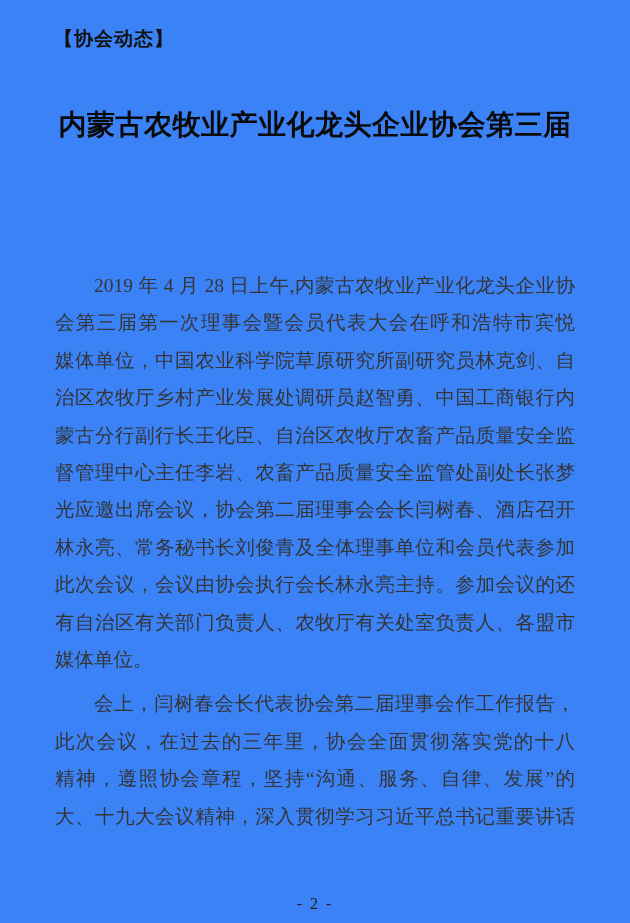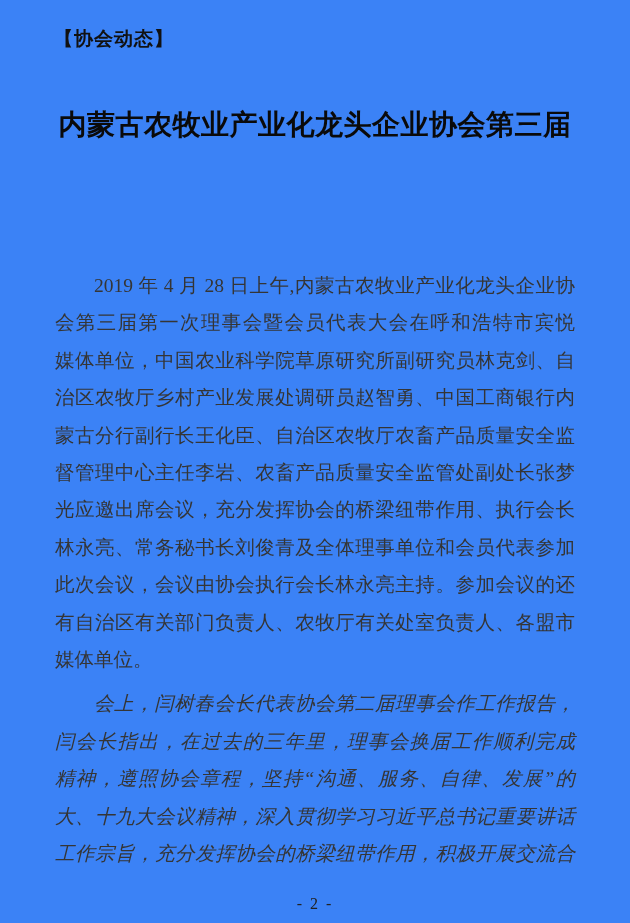--- a/index.html
+++ b/index.html
@@ -46,21 +46,20 @@
     top: 219px;
     left: 55px;
     width: 520px;
     font-size: 19.5px;
     line-height: 37.4px;
     color: #353535;
     margin-top: 48px;
   }
   .paragraph + .paragraph {
     margin-top: 7px;
-    font-style: italic;
   }
   .line {
     width: 520px;
   }
   .line.justify {
     text-align: justify;
     text-align-last: justify;
     -moz-text-align-last: justify;
     text-justify: inter-character;
   }
@@ -89,29 +88,28 @@
   </div>
 
   <div class="article-body">
       <div class="paragraph">
         <div class="line justify indent">2019 年 4 月 28 日上午,内蒙古农牧业产业化龙头企业协</div>
         <div class="line justify">会第三届第一次理事会暨会员代表大会在呼和浩特市宾悦</div>
         <div class="line justify">媒体单位，中国农业科学院草原研究所副研究员林克剑、自</div>
         <div class="line justify">治区农牧厅乡村产业发展处调研员赵智勇、中国工商银行内</div>
         <div class="line justify">蒙古分行副行长王化臣、自治区农牧厅农畜产品质量安全监</div>
         <div class="line justify">督管理中心主任李岩、农畜产品质量安全监管处副处长张梦</div>
-        <div class="line justify">光应邀出席会议，充分发挥协会的桥梁纽带作用、执行会长</div>
+        <div class="line justify">光应邀出席会议，协会第二届理事会会长闫树春、酒店召开</div>
         <div class="line justify">林永亮、常务秘书长刘俊青及全体理事单位和会员代表参加</div>
         <div class="line justify">此次会议，会议由协会执行会长林永亮主持。参加会议的还</div>
         <div class="line justify">有自治区有关部门负责人、农牧厅有关处室负责人、各盟市</div>
         <div class="line">媒体单位。</div>
       </div>
       <div class="paragraph">
         <div class="line justify indent">会上，闫树春会长代表协会第二届理事会作工作报告，</div>
-        <div class="line justify">闫会长指出，在过去的三年里，理事会换届工作顺利完成</div>
+        <div class="line justify">此次会议，在过去的三年里，协会全面贯彻落实党的十八</div>
         <div class="line justify">精神，遵照协会章程，坚持“沟通、服务、自律、发展”的</div>
         <div class="line justify">大、十九大会议精神，深入贯彻学习习近平总书记重要讲话</div>
-        <div class="line justify">工作宗旨，充分发挥协会的桥梁纽带作用，积极开展交流合</div>
       </div>
     </div>
 
   <div class="page-number">- 2 -</div>
 </div>
 
 </body></html>

